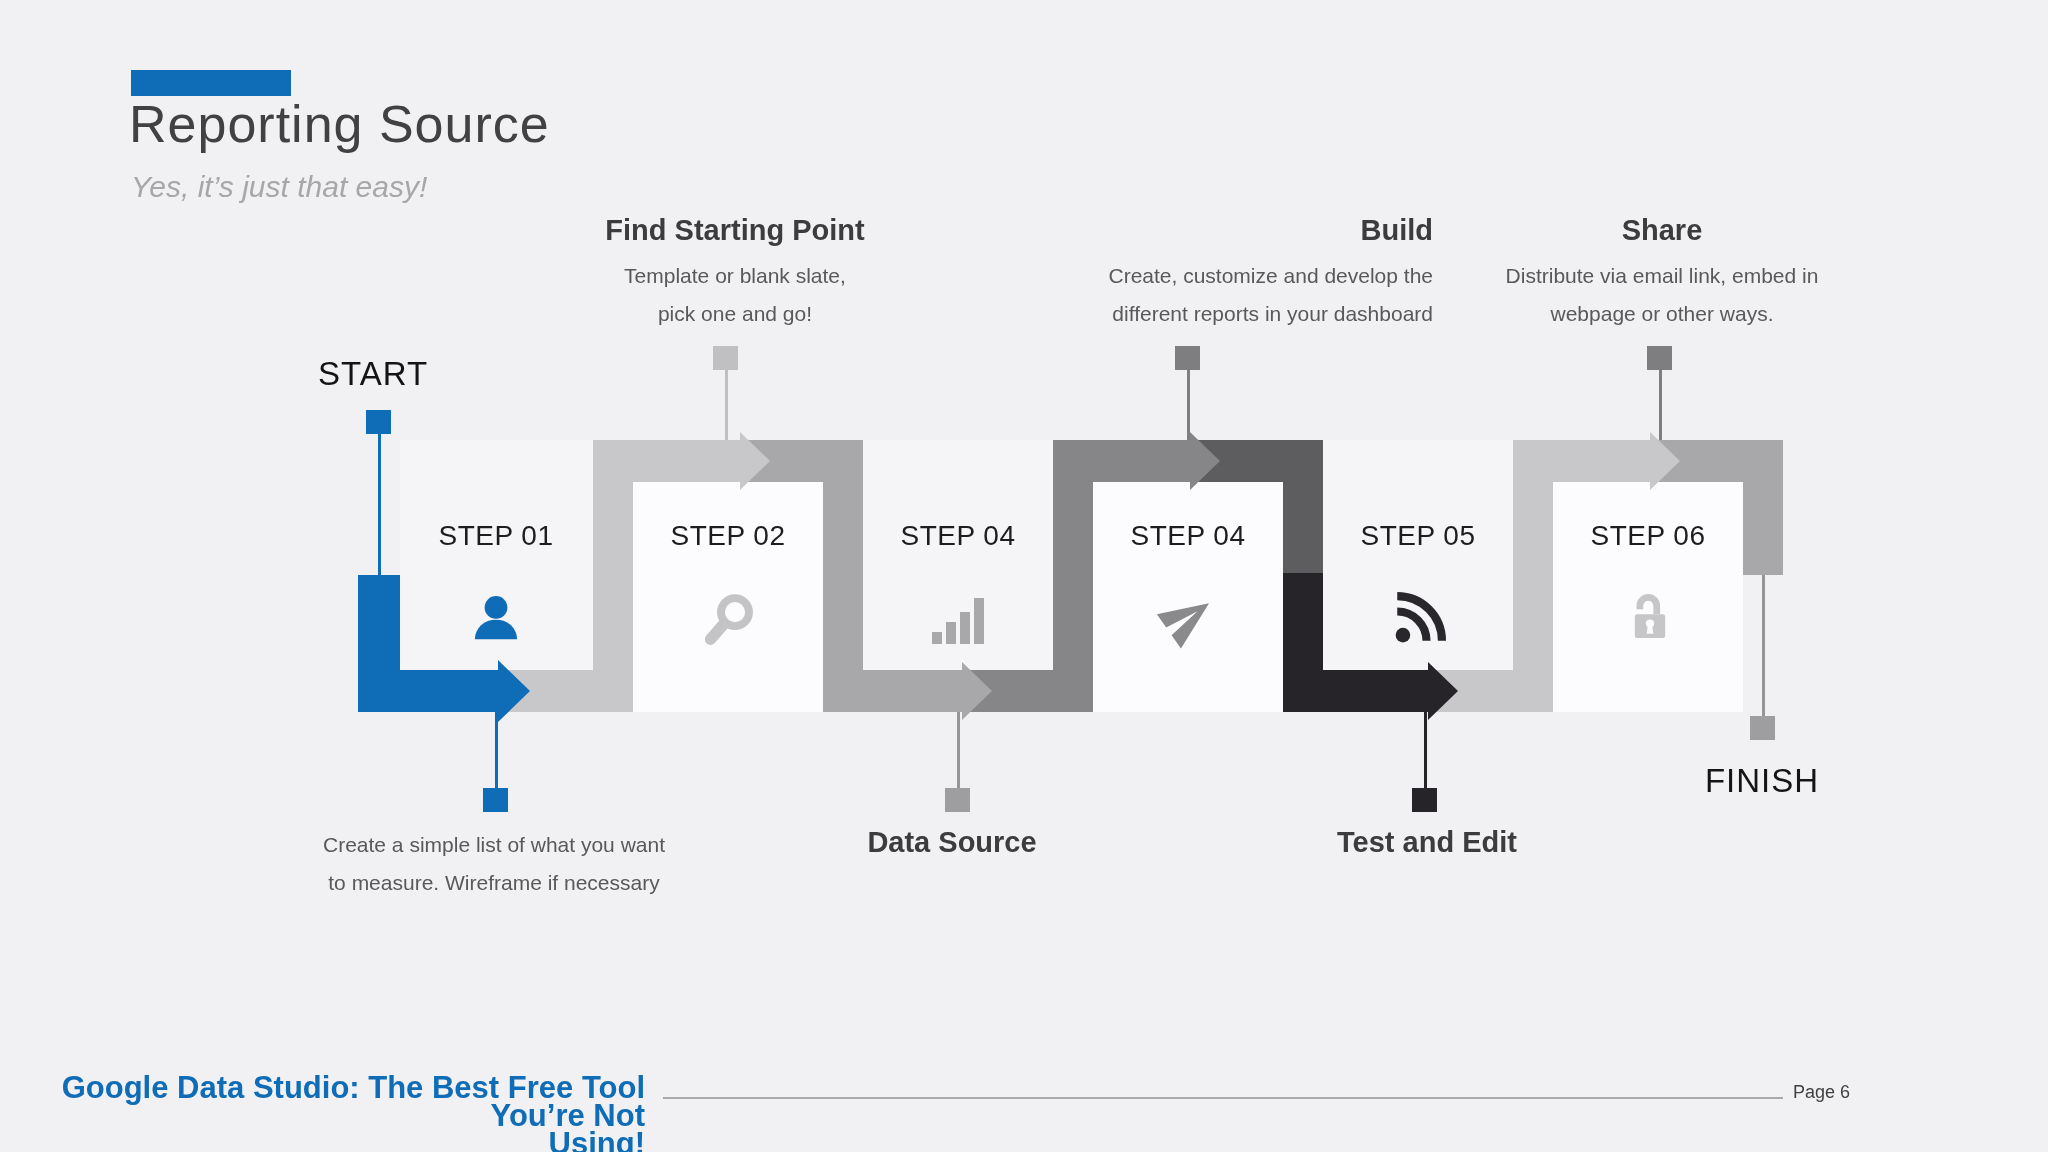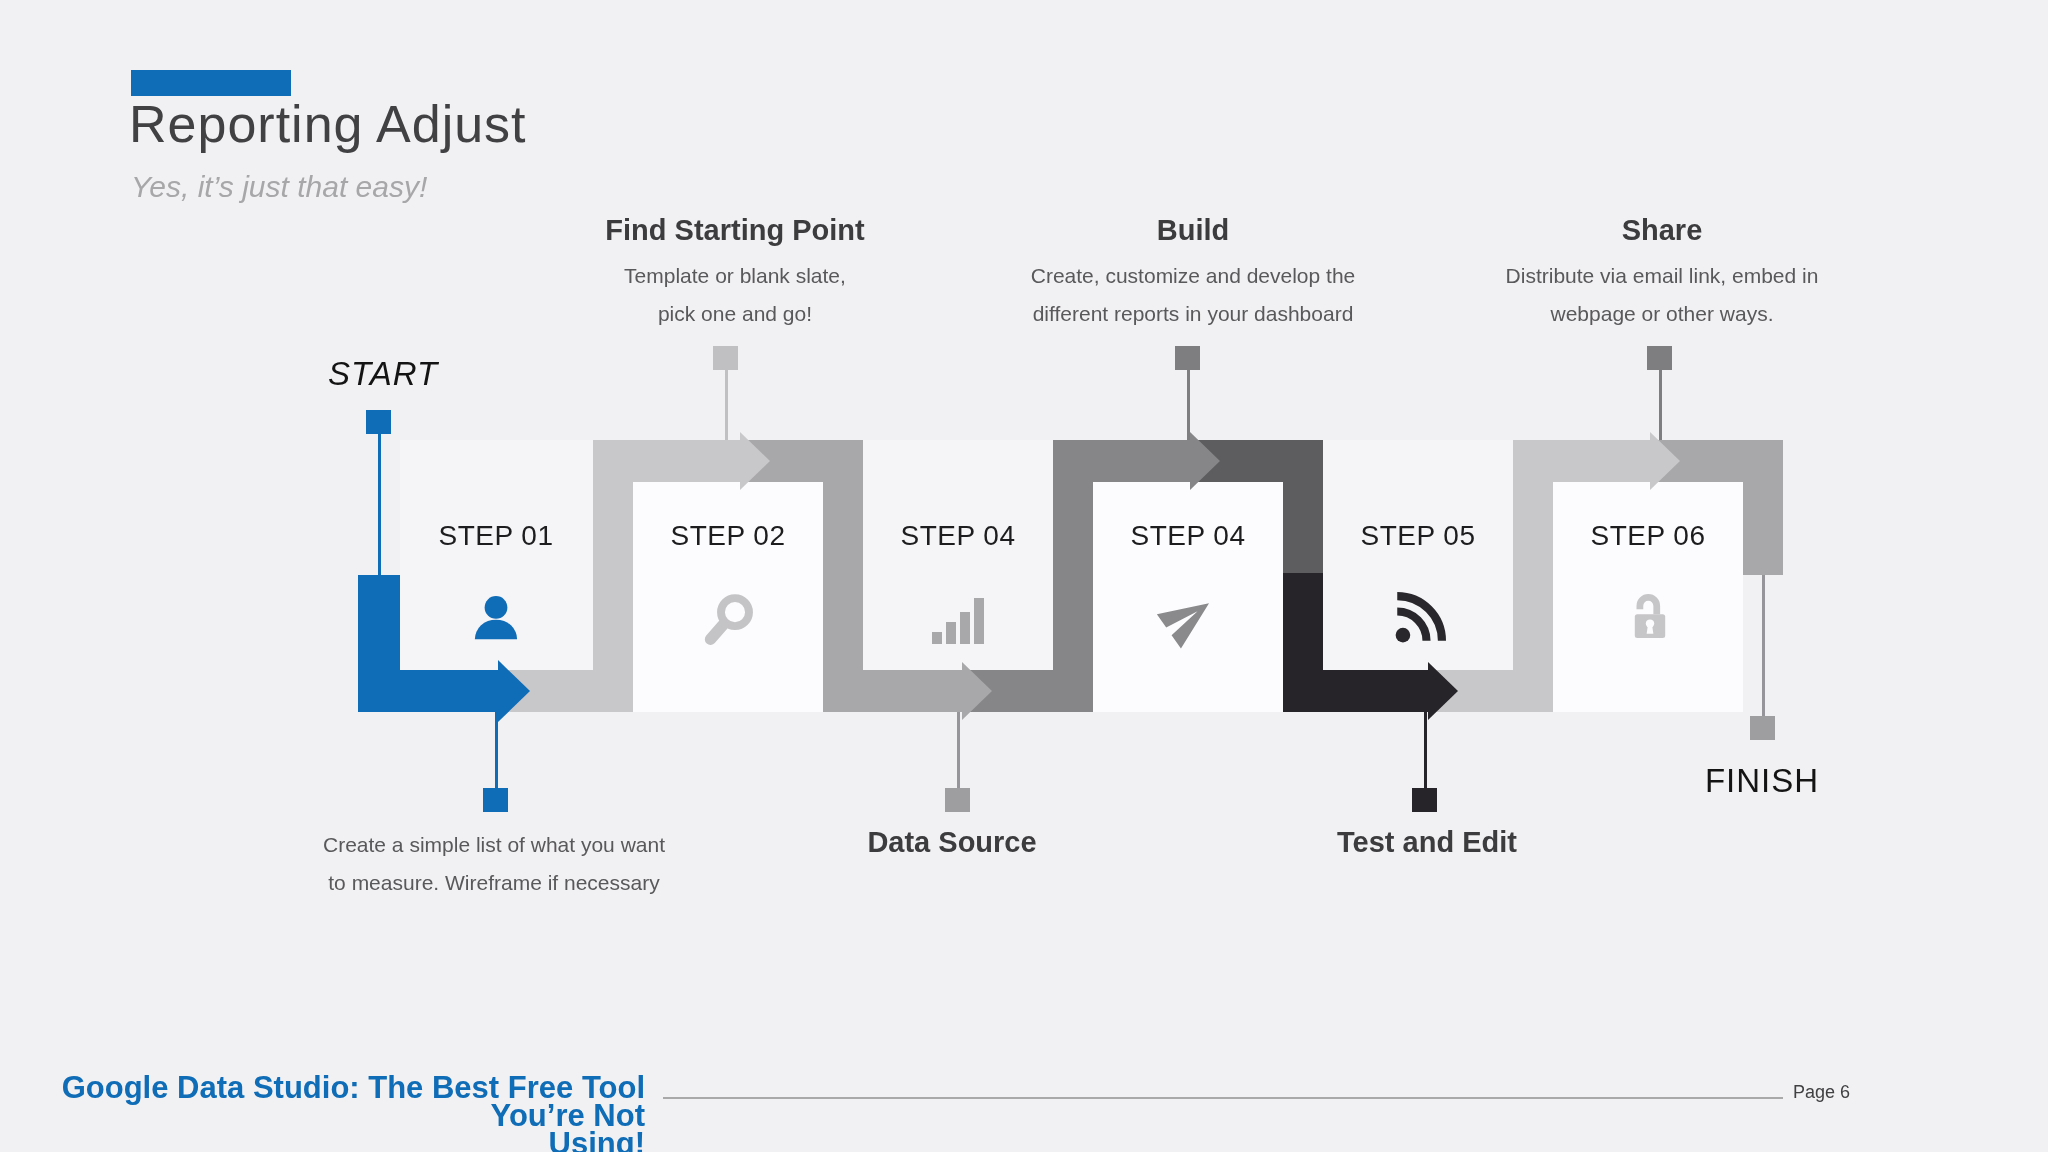--- a/index.html
+++ b/index.html
@@ -40,21 +40,21 @@
   .footer-ref{position:absolute;left:60px;top:1074px;width:585px;text-align:right;font-size:31px;font-weight:bold;color:#0f6cb6;line-height:28px;white-space:pre-line;z-index:30;}
   .footer-line{position:absolute;left:663px;top:1097px;width:1120px;height:2px;background:#a9a9a9;z-index:30;}
   .page-num{position:absolute;left:1793px;top:1082px;font-size:18px;color:#414043;z-index:30;}
 </style>
 </head>
 <body>
 
 <div class="slide">
 
   <div class="accent-bar"></div>
-  <div class="title">Reporting Adjust</div>
+  <div class="title">Reporting Source</div>
   <div class="subtitle">Yes, it’s just that easy!</div>
 
   <div class="alcove bottom" style="left:400px;top:440px;width:193px;"></div>
   <div class="alcove top" style="left:633px;top:482px;"></div>
   <div class="alcove bottom" style="left:863px;top:440px;"></div>
   <div class="alcove top" style="left:1093px;top:482px;"></div>
   <div class="alcove bottom" style="left:1323px;top:440px;"></div>
   <div class="alcove top" style="left:1553px;top:482px;"></div>
 
   <div class="bar" style="left:358px;top:575px;width:42px;height:137px;background:#0f6cb6;z-index:20;"></div>
@@ -102,21 +102,21 @@
 
   <div class="sq" style="left:366px;top:410px;background:#0f6cb6;"></div>
   <div class="sq" style="left:483px;top:788px;background:#0f6cb6;"></div>
   <div class="sq" style="left:713px;top:346px;background:#c0bfc1;"></div>
   <div class="sq" style="left:945px;top:788px;background:#9e9da0;"></div>
   <div class="sq" style="left:1175px;top:346px;background:#7e7d80;"></div>
   <div class="sq" style="left:1412px;top:788px;background:#262428;"></div>
   <div class="sq" style="left:1647px;top:346px;background:#7e7d80;"></div>
   <div class="sq" style="left:1750px;top:716px;background:#9e9da0;"></div>
 
-  <div class="start-finish" style="left:283px;top:355px;font-style:italic;">START</div>
+  <div class="start-finish" style="left:273px;top:355px;">START</div>
   <div class="start-finish" style="left:1662px;top:762px;">FINISH</div>
 
   <div class="step-label" style="left:406px;top:520px;">STEP 01</div>
   <div class="step-label" style="left:638px;top:520px;">STEP 02</div>
   <div class="step-label" style="left:868px;top:520px;">STEP 04</div>
   <div class="step-label" style="left:1098px;top:520px;">STEP 04</div>
   <div class="step-label" style="left:1328px;top:520px;">STEP 05</div>
   <div class="step-label" style="left:1558px;top:520px;">STEP 06</div>
 
   <div class="icon-wrap" style="left:466px;top:588px;">
@@ -160,21 +160,21 @@
         <circle cx="32" cy="41" r="5" fill="#fcfbfd"></circle>
         <path d="M29.5 43 h5 l1.5 10 h-8 z" fill="#fcfbfd"></path>
       </svg>
   </div>
 
   <div class="desc-block toprow" style="left:495px;">
     <div class="desc-title">Find Starting Point</div>
     <div class="desc-text">Template or blank slate,
 pick one and go!</div>
   </div>
-  <div class="desc-block toprow" style="left:953px;">
+  <div class="desc-block toprow" style="left:953px;text-align:right;">
     <div class="desc-title">Build</div>
     <div class="desc-text">Create, customize and develop the
 different reports in your dashboard</div>
   </div>
   <div class="desc-block toprow" style="left:1422px;">
     <div class="desc-title">Share</div>
     <div class="desc-text">Distribute  via email link, embed in
 webpage or other ways.</div>
   </div>
 

